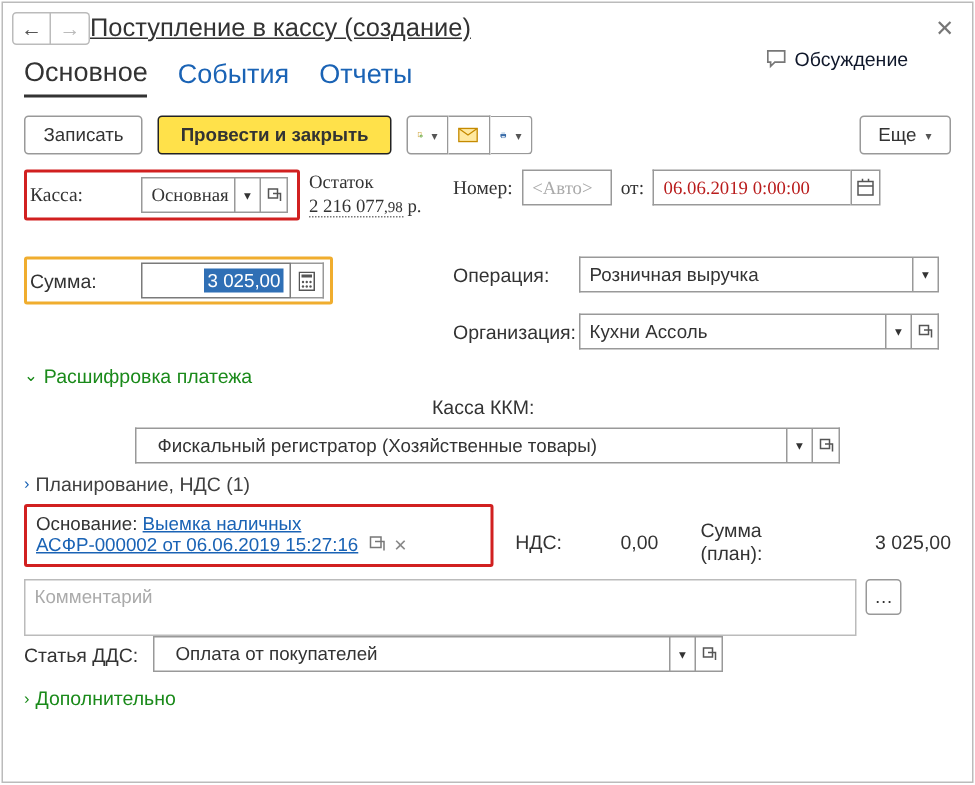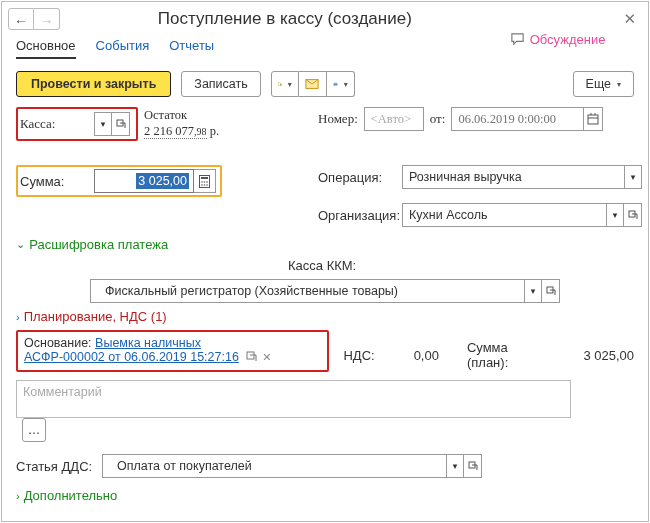--- a/index.html
+++ b/index.html
@@ -12,52 +12,52 @@
     width: 650px;
     height: 523px;
     position: relative;
   }
   .window { border: 1px solid #bbb; width: 648px; height: 521px; margin:1px; position:relative; overflow:hidden; }
   .titlebar { display:flex; align-items:center; height:34px; padding:0 8px 0 6px; }
   .nav-btns { display:flex; gap:0; }
   .nav-btn { width:26px; height:22px; border:1px solid #bbb; background:#fff; display:flex; align-items:center; justify-content:center; font-size:14px; color:#555; cursor:pointer;}
   .nav-btn:first-child{ border-top-left-radius:3px; border-bottom-left-radius:3px;}
   .nav-btn:last-child{ border-left:none; border-top-right-radius:3px; border-bottom-right-radius:3px; color:#bbb;}
-  .win-title { flex:1; text-align:center; font-size:17px; color:#333; }
-  .discuss { display:flex; align-items:center; color:#ec4899; font-size:13px; margin-right:14px; cursor:pointer; gap:5px;margin-top:40px;}
+  .win-title { flex:1; text-align:left; font-size:17px; color:#333;text-decoration:underline; }
+  .discuss { display:flex; align-items:center; color:#0f172a; font-size:13px; margin-right:14px; cursor:pointer; gap:5px;margin-top:40px;}
   .discuss svg { width:15px; height:15px; }
   .close-x { font-size:15px; color:#777; cursor:pointer; padding:0 4px;}
-  .tabs { display:flex; gap:20px; padding: 2px 14px 8px 14px; font-size:13px;}
+  .tabs { display:flex; gap:20px; padding: 2px 14px 8px 14px; font-size:18px;align-items:center;}
   .tab { color:#333; cursor:pointer; padding-bottom:4px;}
   .tab.active { border-bottom:2px solid #333; }
   .tab.link { color:#1a63b5; text-decoration:none;}
   .toolbar { display:flex; align-items:center; gap:10px; padding: 4px 14px 8px 14px;}
   .btn { border:1px solid #999; background:#fff; height:26px; padding:0 12px; border-radius:3px; font-size:12.5px; display:flex; align-items:center; gap:4px; cursor:pointer; color:#333;}
   .btn.yellow { background:#ffe14a; border:1.5px solid #222; font-weight:bold; padding:0 14px;}
   .btn.small { padding:0 6px; width:28px; justify-content:center;}
   .btn-group { display:flex; }
   .btn-group .btn { border-radius:0; }
   .btn-group .btn:first-child { border-top-left-radius:3px; border-bottom-left-radius:3px;}
   .btn-group .btn:last-child { border-top-right-radius:3px; border-bottom-right-radius:3px;}
   .btn-group .btn + .btn { border-left:none; }
   .caret { font-size:8px; margin-left:2px; color:#555;}
   .content { padding: 0 14px 10px 14px; }
   .row { display:flex; align-items:flex-start; }
   .row1 { margin-top:2px;font-family:Liberation Serif, serif; }
   .label { color:#333; padding-top:5px; font-size:13px;}
   .hl-red { border:2px solid #d12020; border-radius:2px; }
   .hl-orange { border:2px solid #f0ad2e; border-radius:2px; }
-  .input-like { border:1px solid #999; background:#fff; height:24px; display:flex; align-items:center; padding:0 6px; font-size:12.5px; color:#737373;}
+  .input-like { border:1px solid #999; background:#fff; height:24px; display:flex; align-items:center; padding:0 6px; font-size:12.5px; color:#b91c1c;}
   .select-combo { display:flex; height:24px;}
   .select-combo .val { border:1px solid #999; border-right:none; padding:0 6px; display:flex; align-items:center; font-size:12.5px;}
   .select-combo .act { border:1px solid #999; width:18px; display:flex; justify-content:center; align-items:center; font-size:9px; cursor:pointer; background:#fff;}
   .select-combo .act + .act { border-left:none;}
   .balance { margin-left:6px; font-size:12.5px; color:#333; line-height:1.3; }
   .field-col { display:flex; gap:6px; align-items:center;}
-  .right-col { position:absolute; left:316px; }
+  .right-col { position:absolute; left:300px; }
   .num-input { border:1px solid #7a7a7a; height:24px; width:100px; text-align:right; padding:0 4px; background:#fff; display:flex; align-items:center; justify-content:flex-end;}
   .num-input .sel { background:#2f6fb5; color:#fff; padding:1px 2px; font-size:12.5px;}
   .calc-btn { width:22px; height:24px; border:1px solid #999; border-left:none; display:flex; align-items:center; justify-content:center; cursor:pointer; background:#fff;}
   .wide-select { display:flex; width:240px; height:24px;}
   .wide-select .val { flex:1; border:1px solid #999; border-right:none; padding:0 6px; display:flex; align-items:center; font-size:12.5px;}
   .wide-select .act { border:1px solid #999; width:18px; display:flex; justify-content:center; align-items:center; font-size:9px; cursor:pointer; background:#fff;}
   .wide-select .act + .act { border-left:none;}
   .section-title { color:#1a8a1a; font-size:13px; display:flex; align-items:center; gap:4px; cursor:pointer; margin:6px 0;}
   .section-title .chev { color:#1a8a1a; font-size:11px;}
   .full-select { display:flex; height:24px; width:100%;}
@@ -93,22 +93,22 @@
     <div class="close-x">✕</div>
   </div>
 
   <div class="tabs">
     <div class="tab active">Основное</div>
     <div class="tab link">События</div>
     <div class="tab link">Отчеты</div>
   </div>
 
   <div class="toolbar">
+    <div class="btn">Записать</div>
     <div class="btn yellow">Провести и закрыть</div>
-    <div class="btn">Записать</div>
     <div class="btn-group">
       <div class="btn small">
         <svg width="14" height="14" viewBox="0 0 16 16">
             <rect x="3" y="2" width="8" height="11" fill="#fff" stroke="#c58a00"></rect>
             <circle cx="11" cy="11" r="4" fill="#5aa02c"></circle>
             <path stroke="#fff" stroke-width="1.4" d="M11 9v4M9 11h4"></path>
           </svg>
         <span class="caret">▾</span>
       </div>
       <div class="btn small">
@@ -132,20 +132,21 @@
       <span class="caret">▾</span>
     </div>
   </div>
 
   <div class="content">
 
     <div class="row row1" style="height:52px;">
       <div class="hl-red" style="display:flex; align-items:center; padding:3px 6px 3px 2px; gap:8px;">
         <span class="label" style="width:66px; padding-top:0;">Касса:</span>
         <div class="select-combo">
+          <div class="val" style="width:62px;">Основная</div>
           <div class="act">▾</div>
           <div class="act">
             <svg viewBox="0 0 10 10" width="10" height="10">
                 <rect x="1" y="1" width="6" height="6" fill="none" stroke="#555"></rect>
                 <path d="M4 4h5v5" fill="none" stroke="#555"></path>
               </svg>
           </div>
         </div>
       </div>
       <div class="balance">
@@ -231,21 +232,21 @@
             <svg viewBox="0 0 10 10" width="10" height="10">
               <rect x="1" y="1" width="6" height="6" fill="none" stroke="#555"></rect>
               <path d="M4 4h5v5" fill="none" stroke="#555"></path>
             </svg>
           </div>
       </div>
     </div>
 
     <div class="section-title" style="color:#1a63b5;">
       <span class="chev" style="color:#1a63b5;">›</span>
-      <span style="color:#b91c1c;">Планирование, НДС (1)</span>
+      <span style="color:#404040;">Планирование, НДС (1)</span>
     </div>
 
     <div class="row" style="align-items:flex-start;">
       <div class="hl-red basis-box">
         <span>Основание:</span>
         <span class="link-blue"><span>Выемка наличных</span><br><span>АСФР-000002 от 06.06.2019 15:27:16</span></span>
         <span class="basis-icons">
           <svg width="12" height="12" viewBox="0 0 12 12">
               <rect x="1" y="1" width="7" height="7" fill="none" stroke="#777"></rect>
               <path d="M4 4h6v6" fill="none" stroke="#777"></path>
@@ -254,28 +255,28 @@
         </span>
       </div>
       <div class="nds-row" style="margin-left:14px; margin-top:10px;">
         <span>НДС:</span>
         <span class="v">0,00</span>
         <span style="margin-left:22px;">Сумма (план):</span>
         <span class="v" style="width:80px;">3 025,00</span>
       </div>
     </div>
 
-    <div class="row" style="margin-top:8px; align-items:flex-start;flex-direction:column;">
+    <div class="row" style="margin-top:8px; align-items:flex-start;">
       <div class="comment-box">
         <span>Комментарий</span>
       </div>
       <div class="dots-btn">…</div>
     </div>
 
-    <div class="row" style="margin-top:12px; gap:6px; align-items:center;">
+    <div class="row" style="gap:6px; align-items:center;">
       <span class="label" style="width:80px; padding-top:0;">Статья ДДС:</span>
       <div class="full-select" style="width:380px;">
         <div class="val">Оплата от покупателей</div>
         <div class="act">▾</div>
         <div class="act">
             <svg viewBox="0 0 10 10" width="10" height="10">
               <rect x="1" y="1" width="6" height="6" fill="none" stroke="#555"></rect>
               <path d="M4 4h5v5" fill="none" stroke="#555"></path>
             </svg>
           </div>

